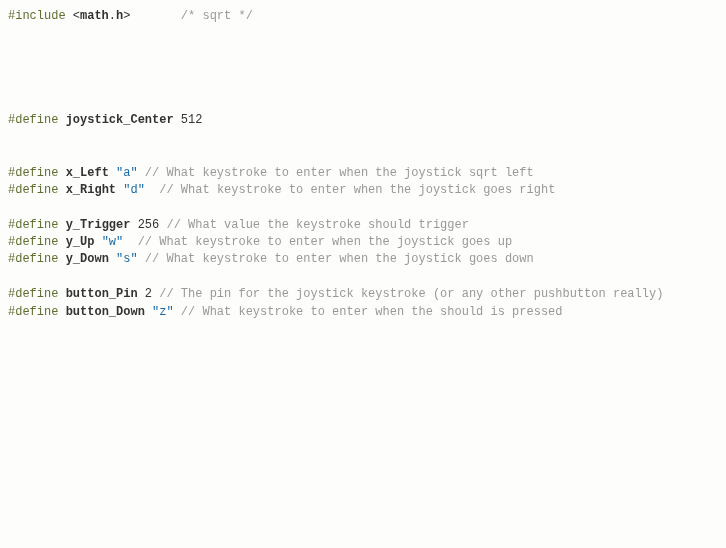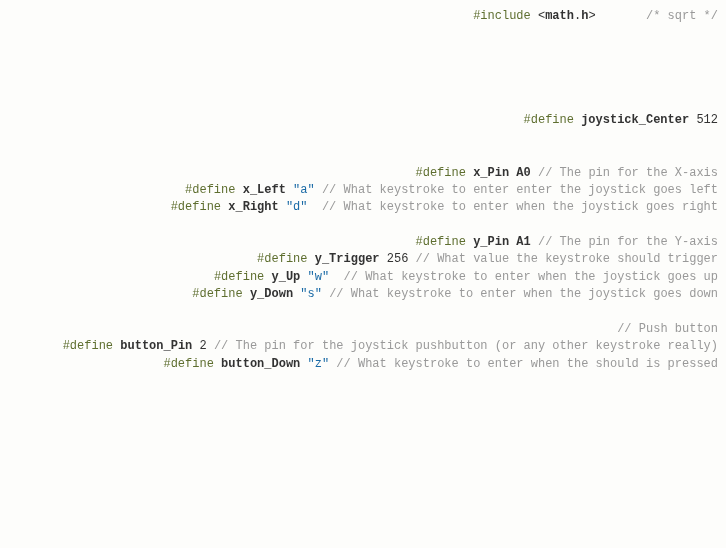--- a/index.html
+++ b/index.html
@@ -6,48 +6,45 @@
     margin: 0;
     padding: 8px;
     background: #fdfdfb;
     font-family: "Courier New", Courier, monospace;
     font-size: 12px;
     line-height: 1.45;
     color: #333;
     width: 726px;
     box-sizing: border-box;
   }
-  .line { white-space: pre; text-align: right; }
+  .line { white-space: pre; }
   .kw { color: #5e6e2f; } 
   .str { color: #1a6aa6; } 
   .cm { color: #999; } 
   .id { color: #333; font-weight: bold; } 
   .reg { color: #333; }
 </style>
 </head>
 <body>
 
 <div id="code-container">
     <div class="line"><span class="kw">#include</span><span class="reg"> &lt;</span><span class="id">math</span><span class="reg">.</span><span class="id">h</span><span class="reg">&gt;       </span><span class="cm">/* sqrt */</span></div>
     <div class="line">&nbsp;</div>
     <div class="line">&nbsp;</div>
     <div class="line">&nbsp;</div>
     <div class="line">&nbsp;</div>
     <div class="line">&nbsp;</div>
     <div class="line"><span class="kw">#define</span><span class="reg"> </span><span class="id">joystick_Center</span><span class="reg"> 512</span></div>
     <div class="line">&nbsp;</div>
     <div class="line">&nbsp;</div>
-    <div class="line"><span class="kw">#define</span><span class="reg"> </span><span class="id">x_Pin</span><span class="reg"> </span><span class="id">A0</span><span class="reg"> </span><span class="cm">// The pin for the X-axis</span></div>
-    <div class="line"><span class="kw">#define</span><span class="reg"> </span><span class="id">x_Left</span><span class="reg"> </span><span class="str">"a"</span><span class="reg"> </span><span class="cm">// What keystroke to enter enter the joystick goes left</span></div>
+    <div class="line"><span class="kw">#define</span><span class="reg"> </span><span class="id">x_Left</span><span class="reg"> </span><span class="str">"a"</span><span class="reg"> </span><span class="cm">// What keystroke to enter when the joystick sqrt left</span></div>
     <div class="line"><span class="kw">#define</span><span class="reg"> </span><span class="id">x_Right</span><span class="reg"> </span><span class="str">"d"</span><span class="reg">  </span><span class="cm">// What keystroke to enter when the joystick goes right</span></div>
     <div class="line">&nbsp;</div>
-    <div class="line"><span class="kw">#define</span><span class="reg"> </span><span class="id">y_Pin</span><span class="reg"> </span><span class="id">A1</span><span class="reg"> </span><span class="cm">// The pin for the Y-axis</span></div>
     <div class="line"><span class="kw">#define</span><span class="reg"> </span><span class="id">y_Trigger</span><span class="reg"> 256 </span><span class="cm">// What value the keystroke should trigger</span></div>
     <div class="line"><span class="kw">#define</span><span class="reg"> </span><span class="id">y_Up</span><span class="reg"> </span><span class="str">"w"</span><span class="reg">  </span><span class="cm">// What keystroke to enter when the joystick goes up</span></div>
     <div class="line"><span class="kw">#define</span><span class="reg"> </span><span class="id">y_Down</span><span class="reg"> </span><span class="str">"s"</span><span class="reg"> </span><span class="cm">// What keystroke to enter when the joystick goes down</span></div>
     <div class="line">&nbsp;</div>
-    <div class="line"><span class="cm">// Push button</span></div>
-    <div class="line"><span class="kw">#define</span><span class="reg"> </span><span class="id">button_Pin</span><span class="reg"> 2 </span><span class="cm">// The pin for the joystick pushbutton (or any other keystroke really)</span></div>
+    <div class="line"><span class="kw">#define</span><span class="reg"> </span><span class="id">button_Pin</span><span class="reg"> 2 </span><span class="cm">// The pin for the joystick keystroke (or any other pushbutton really)</span></div>
     <div class="line"><span class="kw">#define</span><span class="reg"> </span><span class="id">button_Down</span><span class="reg"> </span><span class="str">"z"</span><span class="reg"> </span><span class="cm">// What keystroke to enter when the should is pressed</span></div>
     <div class="line">&nbsp;</div>
     <div class="line">&nbsp;</div>
     <div class="line"></div>
   </div>
 
 </body></html>

